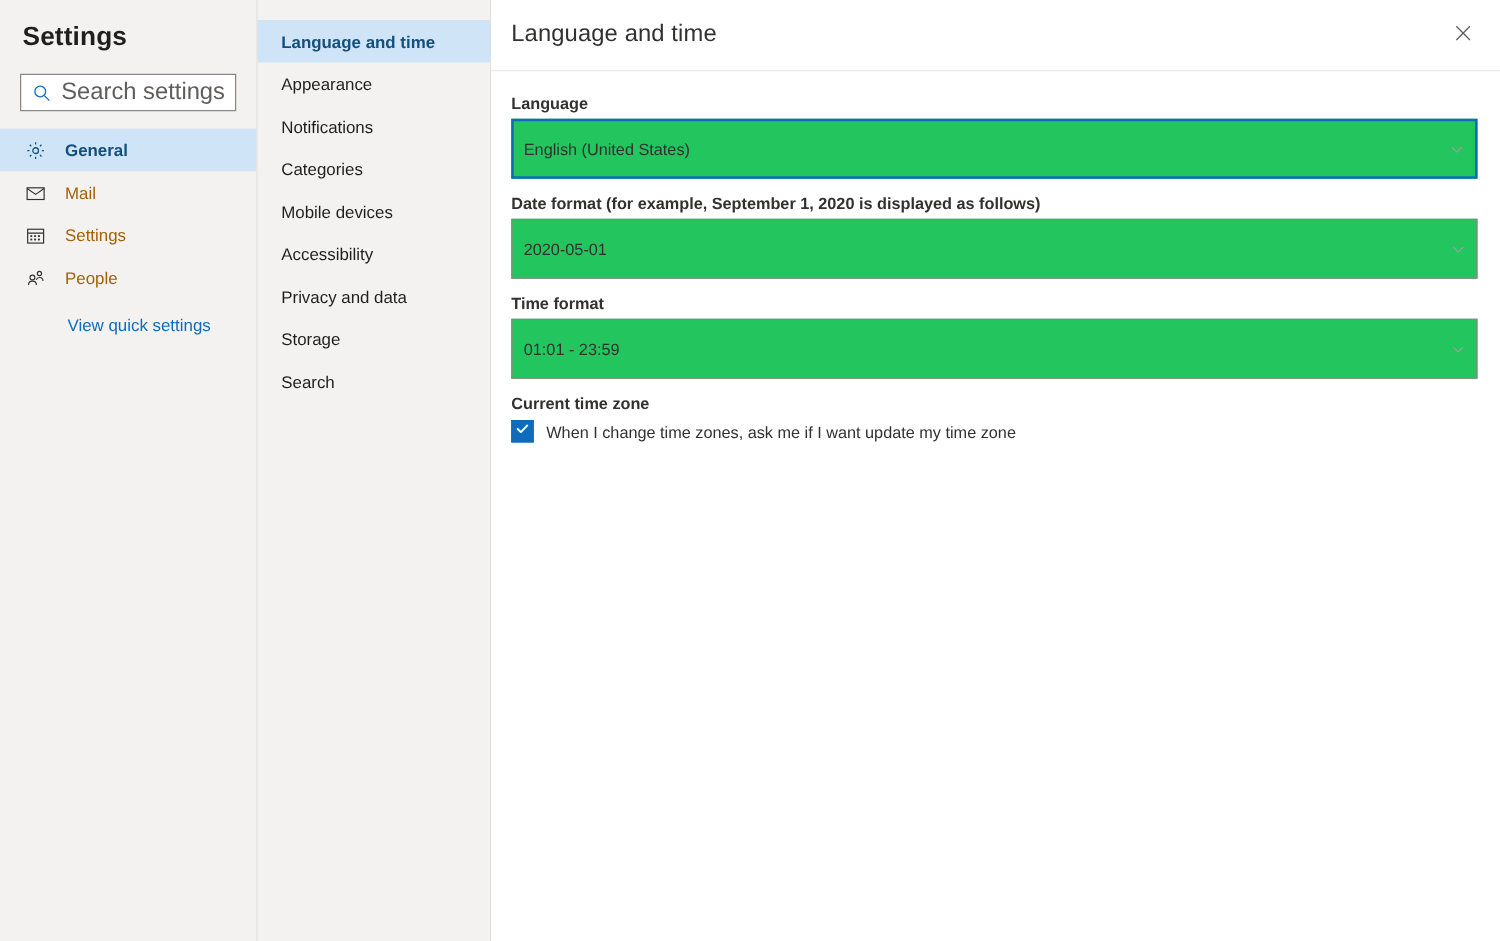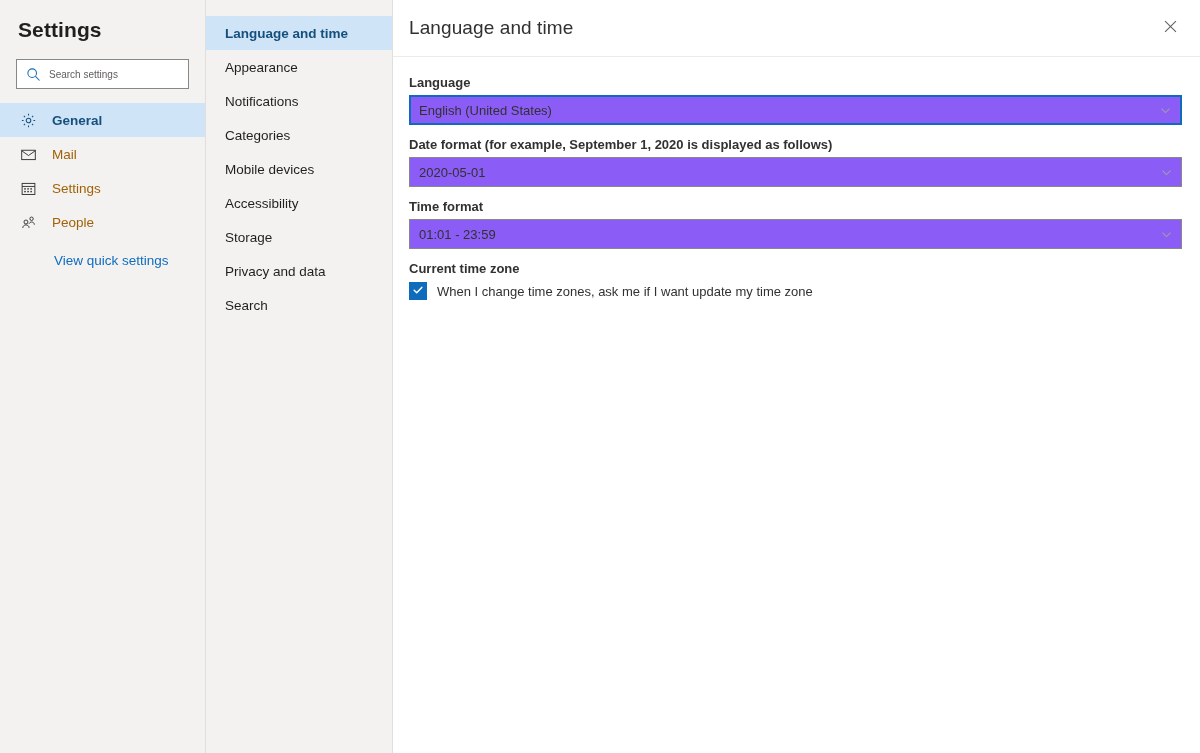--- a/index.html
+++ b/index.html
@@ -57,21 +57,21 @@
     display: flex;
     align-items: center;
     justify-content: center;
     margin-right: 8px;
   }
 
   .search-input {
     border: none;
     outline: none;
     font-family: "Liberation Sans", sans-serif;
-    font-size: 10px;
+    font-size: 19px;
     color: #323130;
     background: transparent;
     width: 100%;
     padding: 0;
   }
   .search-input::placeholder { color: #605e5c; opacity: 1; }
 
   .nav-list { margin-top: 14px; }
 
   .nav-item {
@@ -176,23 +176,23 @@
   .field-label {
     font-size: 13px;
     font-weight: 600;
     color: #323130;
     margin-bottom: 5px;
     display: block;
   }
 
   .combo {
     position: relative;
-    height: 30px;
+    height: 48px;
     border: 1px solid #8a8886;
-    background: #8b5cf6;
+    background: #22c55e;
     display: flex;
     align-items: center;
     padding: 0 32px 0 9px;
     font-size: 13px;
     color: #323130;
     cursor: pointer;
     margin-bottom: 12px;
     width: 100%;
   }
   .combo.focused {
@@ -322,22 +322,22 @@
     <a class="quick-link">View quick settings</a>
   </div>
 
   <div class="subnav">
     <div class="subnav-item selected">Language and time</div>
     <div class="subnav-item">Appearance</div>
     <div class="subnav-item">Notifications</div>
     <div class="subnav-item">Categories</div>
     <div class="subnav-item">Mobile devices</div>
     <div class="subnav-item">Accessibility</div>
+    <div class="subnav-item">Privacy and data</div>
     <div class="subnav-item">Storage</div>
-    <div class="subnav-item">Privacy and data</div>
     <div class="subnav-item">Search</div>
   </div>
 
   <div class="content">
 
     <div class="content-header">
       <div class="content-title">Language and time</div>
       <button class="close-btn">
         <span>
           <svg width="15" height="15" viewBox="0 0 16 16">

